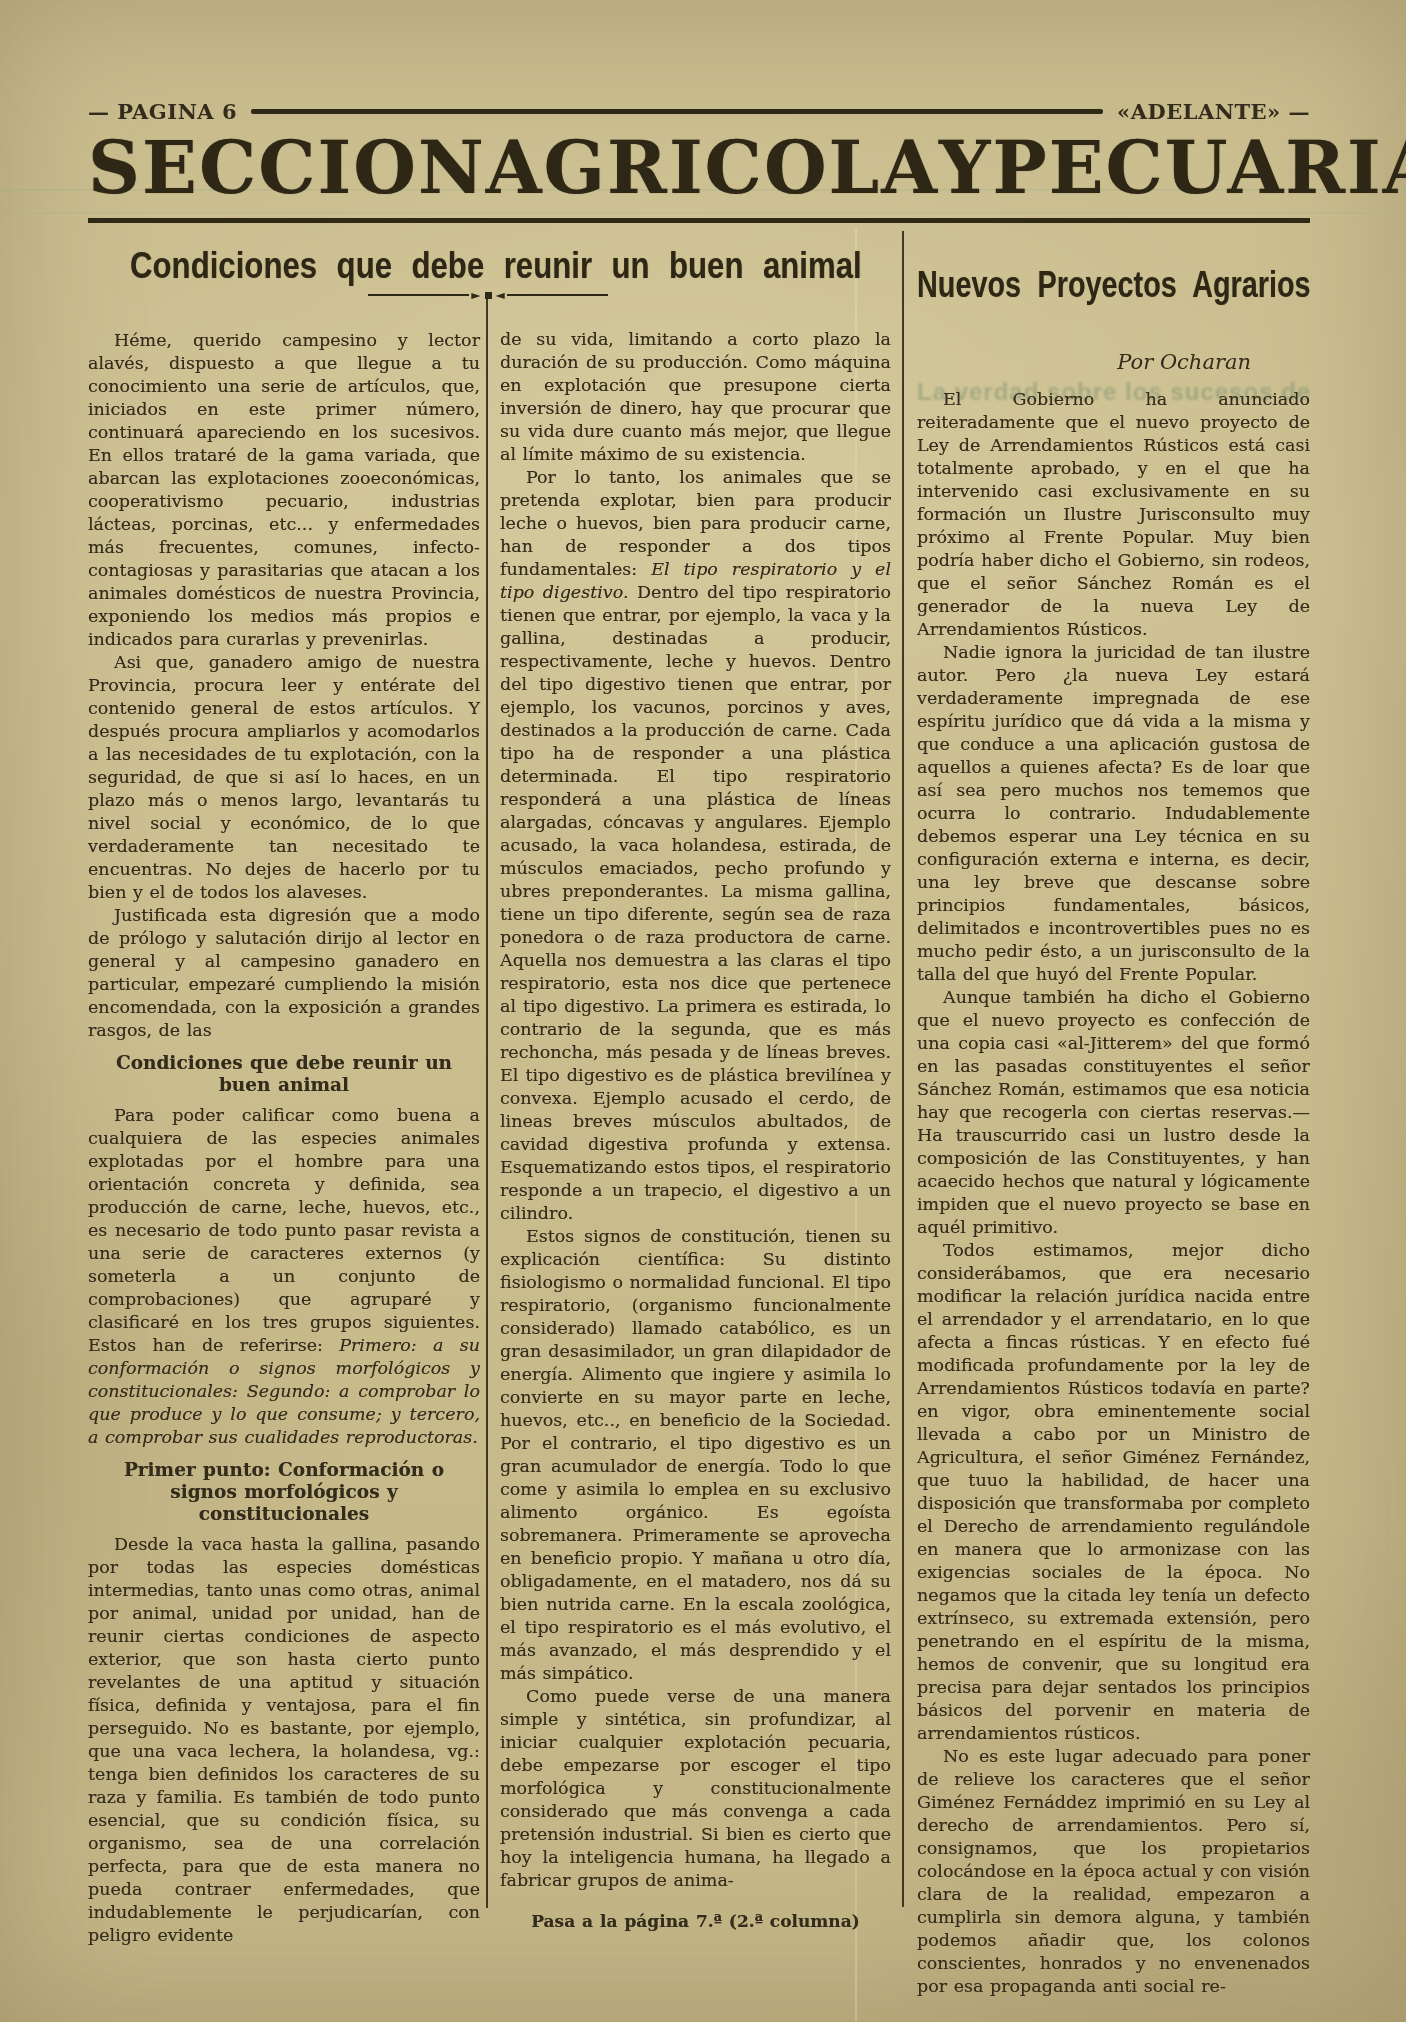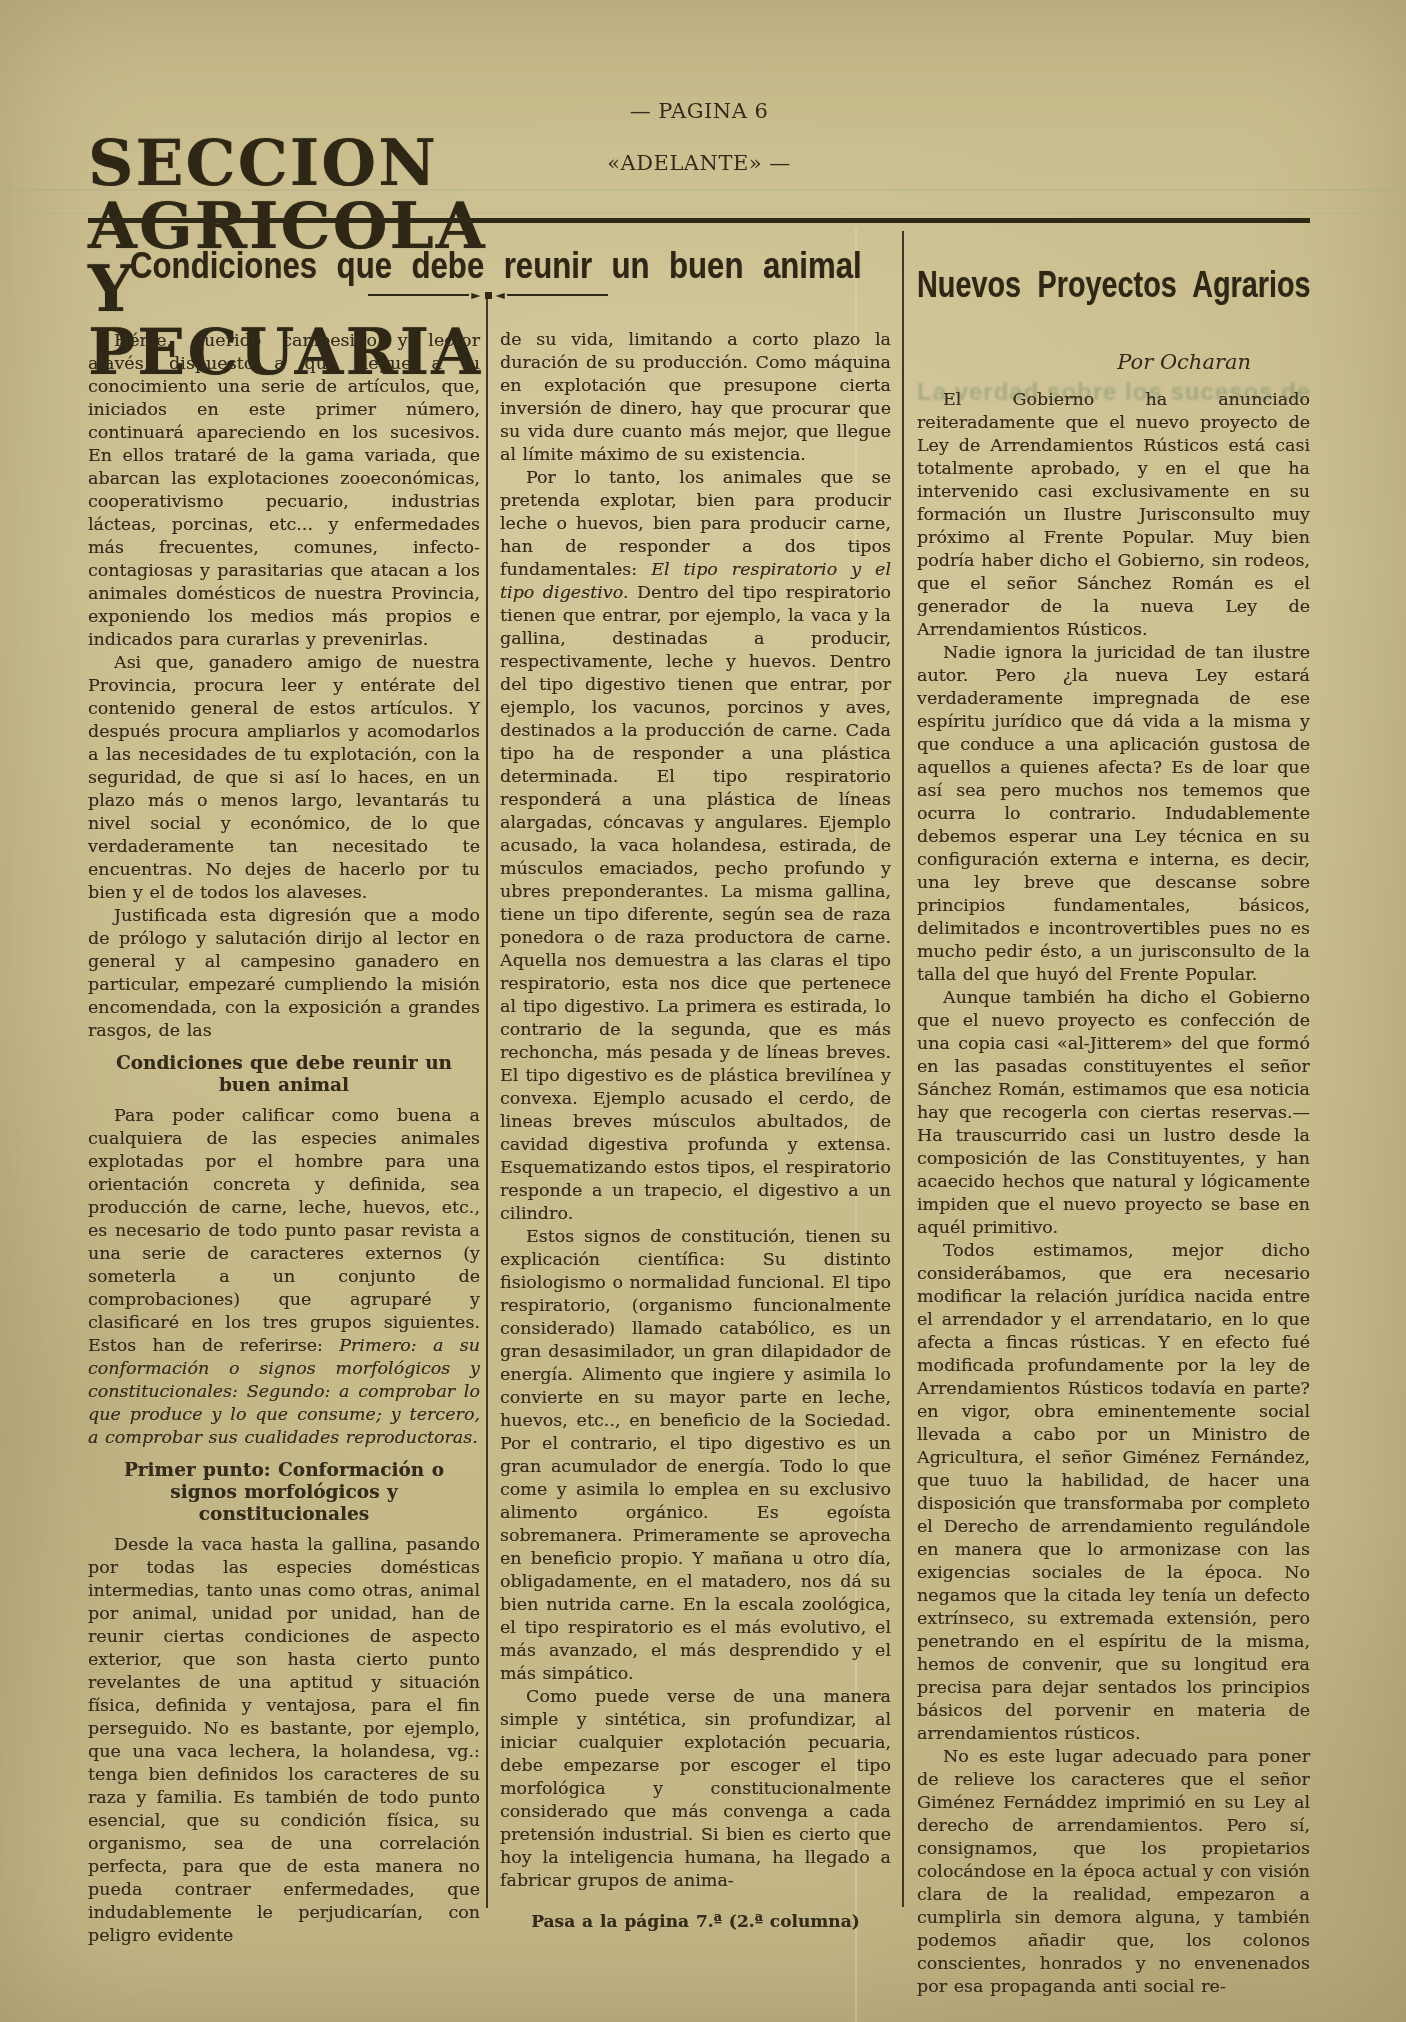--- a/index.html
+++ b/index.html
@@ -8,26 +8,26 @@
     font-family:"DejaVu Serif",serif;color:#332b1b;
     background:
       radial-gradient(ellipse 900px 500px at 48% 22%, rgba(255,250,215,.16), rgba(0,0,0,0) 70%),
       radial-gradient(ellipse 700px 600px at 88% 92%, rgba(110,90,50,.14), rgba(0,0,0,0) 60%),
       radial-gradient(ellipse 500px 700px at 4% 70%, rgba(120,100,55,.10), rgba(0,0,0,0) 60%),
       linear-gradient(180deg,#c9bc8d 0%,#cec294 28%,#c8bb8c 62%,#c3b586 100%);
     box-shadow:inset 0 0 140px rgba(88,72,38,.28);
   }
   
   .top-row{position:absolute;left:88px;top:99px;width:1222px;display:flex;align-items:center;gap:14px;
-    font-weight:normal;font-size:21px;letter-spacing:.5px;flex-direction:column;}
+    font-weight:bold;font-size:21px;letter-spacing:.5px;}
   .top-rule{flex:1;height:5px;background:#2e2816;border-radius:2px;}
   
   .masthead{position:absolute;left:88px;top:132px;width:1222px;display:flex;justify-content:space-between;
-    font-size:63px;line-height:1;font-weight:bold;letter-spacing:2px;color:#2e2715;
-    text-shadow:0 0 1px rgba(46,39,21,.5);flex-direction:column;}
+    font-size:72px;line-height:1;font-weight:bold;letter-spacing:2px;color:#2e2715;
+    text-shadow:0 0 1px rgba(46,39,21,.5);}
   .masthead-rule{position:absolute;left:88px;top:218px;width:1222px;height:5px;background:#2e2816;}
   
   .art-title{position:absolute;font-family:"Liberation Sans",sans-serif;font-weight:bold;color:#2e2715;
     text-align:justify;text-align-last:justify;transform-origin:left top;line-height:1.05;
     text-shadow:0 0 1px rgba(46,39,21,.4);}
   .title1{left:130px;top:247px;width:868px;font-size:37px;transform:scaleX(.843);}
   .title2{left:917px;top:266px;width:492px;font-size:36px;transform:scaleX(.8);}
   .byline{position:absolute;left:871px;top:350px;width:380px;text-align:right;font-style:italic;font-size:21px;}
   
   .ornament{position:absolute;left:368px;top:289px;width:240px;display:flex;align-items:center;}

